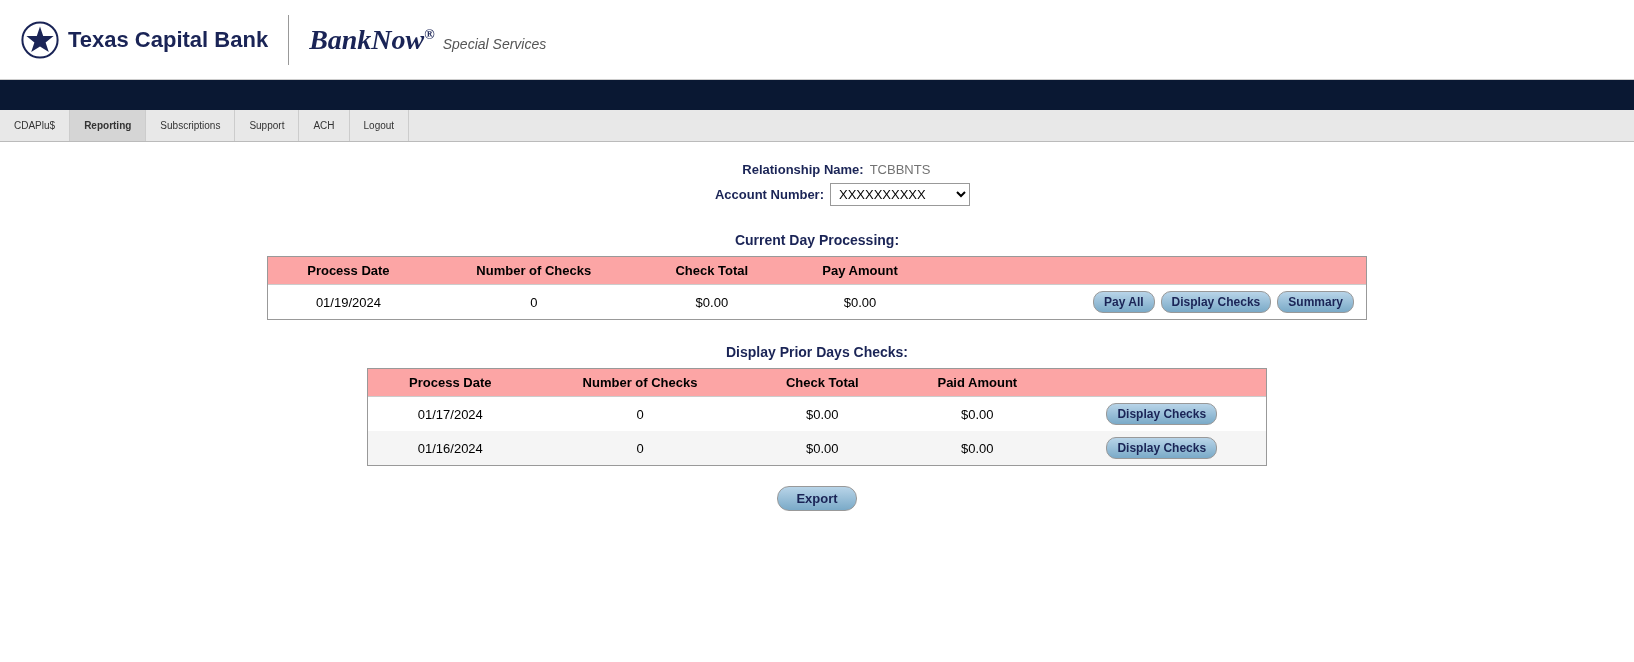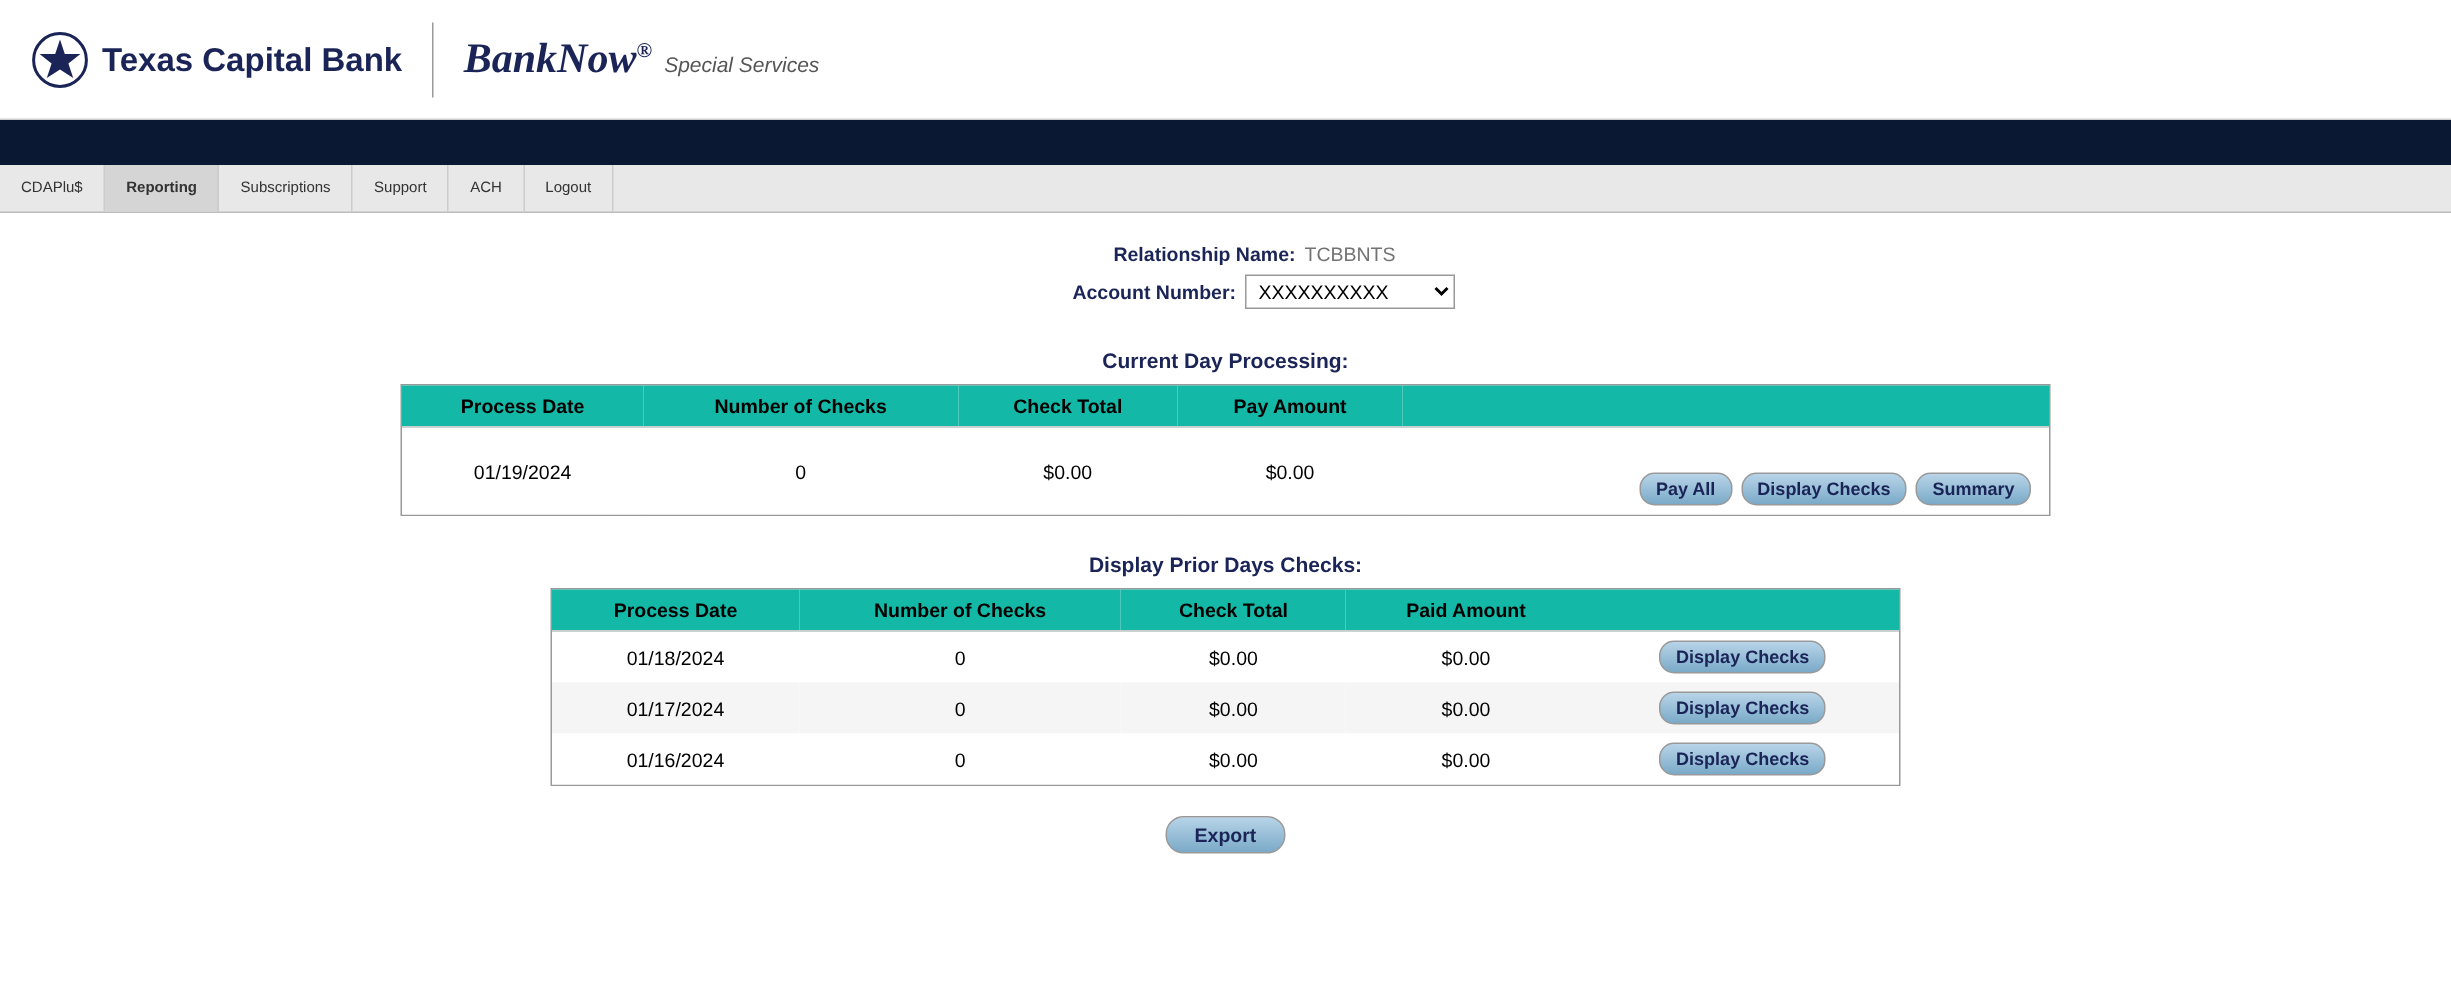--- a/index.html
+++ b/index.html
@@ -128,21 +128,21 @@
     
     .table-container {
       border: 1px solid #999;
       margin-bottom: 20px;
     }
     table {
       width: 100%;
       border-collapse: collapse;
     }
     th {
-      background: #14b8a6;
+      background: #fca5a5;
       font-weight: bold;
       padding: 6px 12px;
       text-align: center;
       font-size: 13px;
       border-bottom: 1px solid #ccc;
     }
     td {
       padding: 6px 12px;
       text-align: center;
       font-size: 13px;
@@ -161,21 +161,20 @@
       background: linear-gradient(to bottom, #b8d4e8, #7aaac8);
       color: #1a2456;
       font-weight: bold;
       white-space: nowrap;
     }
 
     .btn-group {
       display: flex;
       gap: 6px;
       justify-content: flex-end;
-      margin-top: 24px;
     }
 
     
     .current-day-section {
       max-width: 1100px;
       margin: 0 auto 24px auto;
     }
     .prior-days-section {
       max-width: 900px;
       margin: 0 auto 20px auto;
@@ -283,29 +282,20 @@
         <thead>
           <tr>
             <th>Process Date</th>
             <th>Number of Checks</th>
             <th>Check Total</th>
             <th>Paid Amount</th>
             <th></th>
           </tr>
         </thead>
         <tbody id="prior-days-tbody">
-        <tr>
-    <td>01/18/2024</td>
-    <td>0</td>
-    <td>$0.00</td>
-    <td>$0.00</td>
-    <td>
-      <button class="btn">Display Checks</button>
-    </td>
-  </tr>
             <tr>
     <td>01/17/2024</td>
     <td>0</td>
     <td>$0.00</td>
     <td>$0.00</td>
     <td>
       <button class="btn">Display Checks</button>
     </td>
   </tr>
             <tr>

